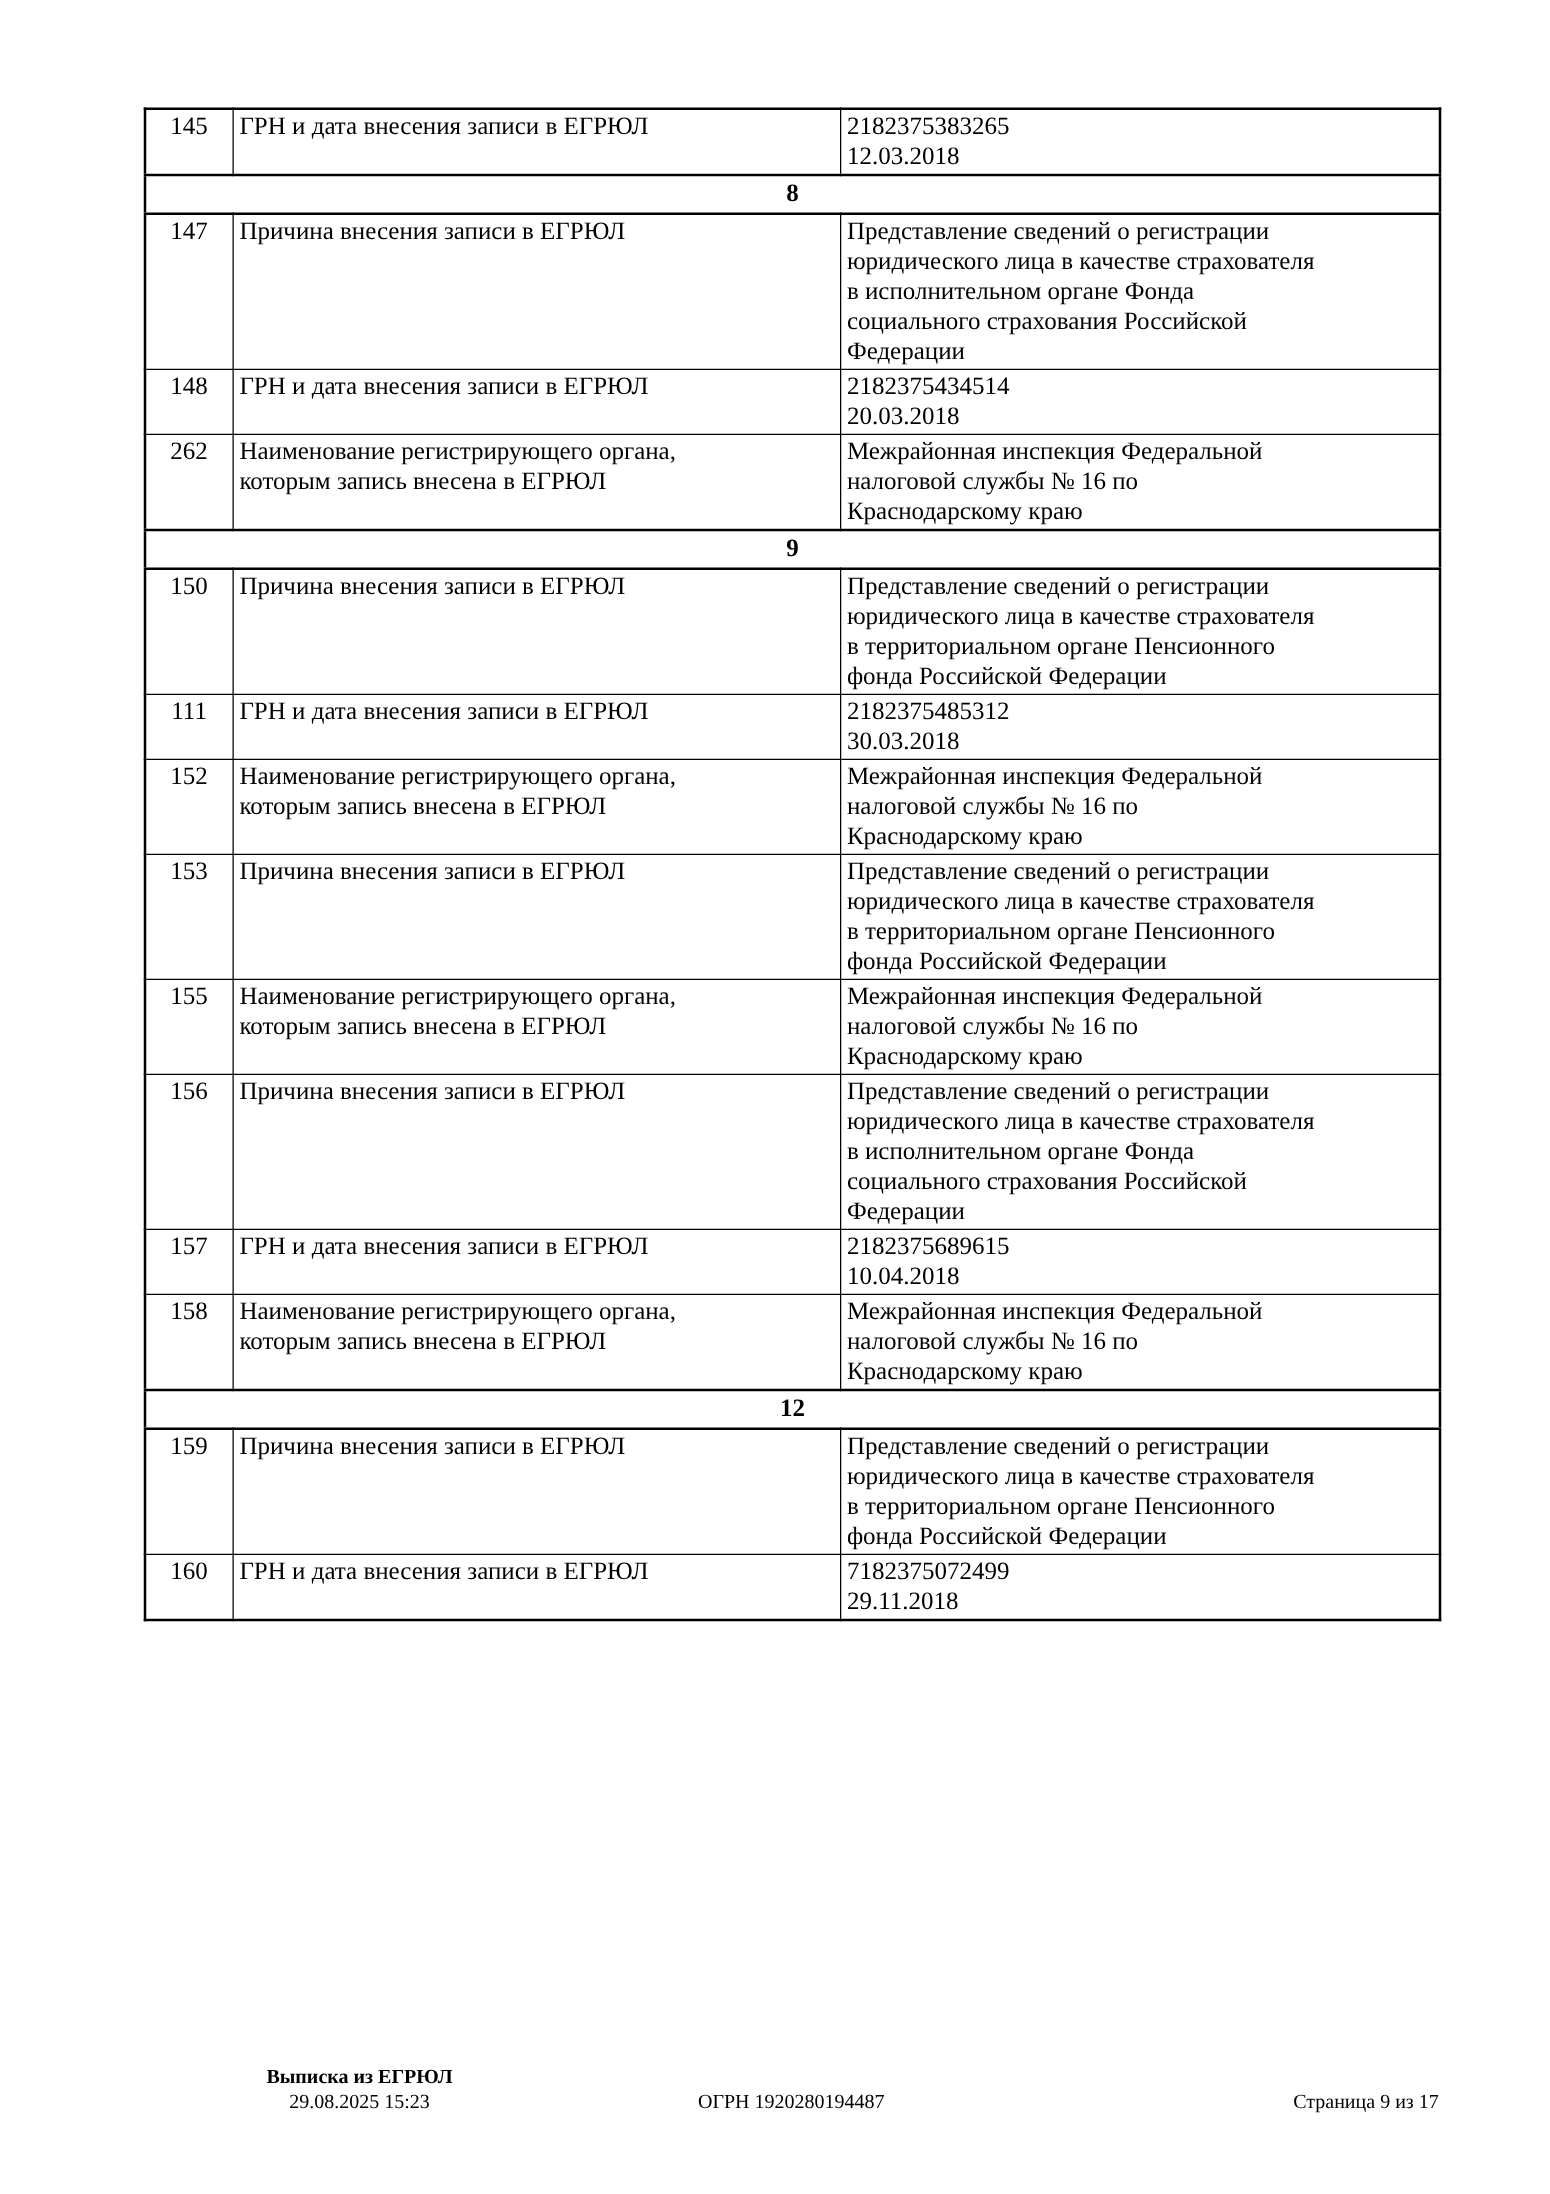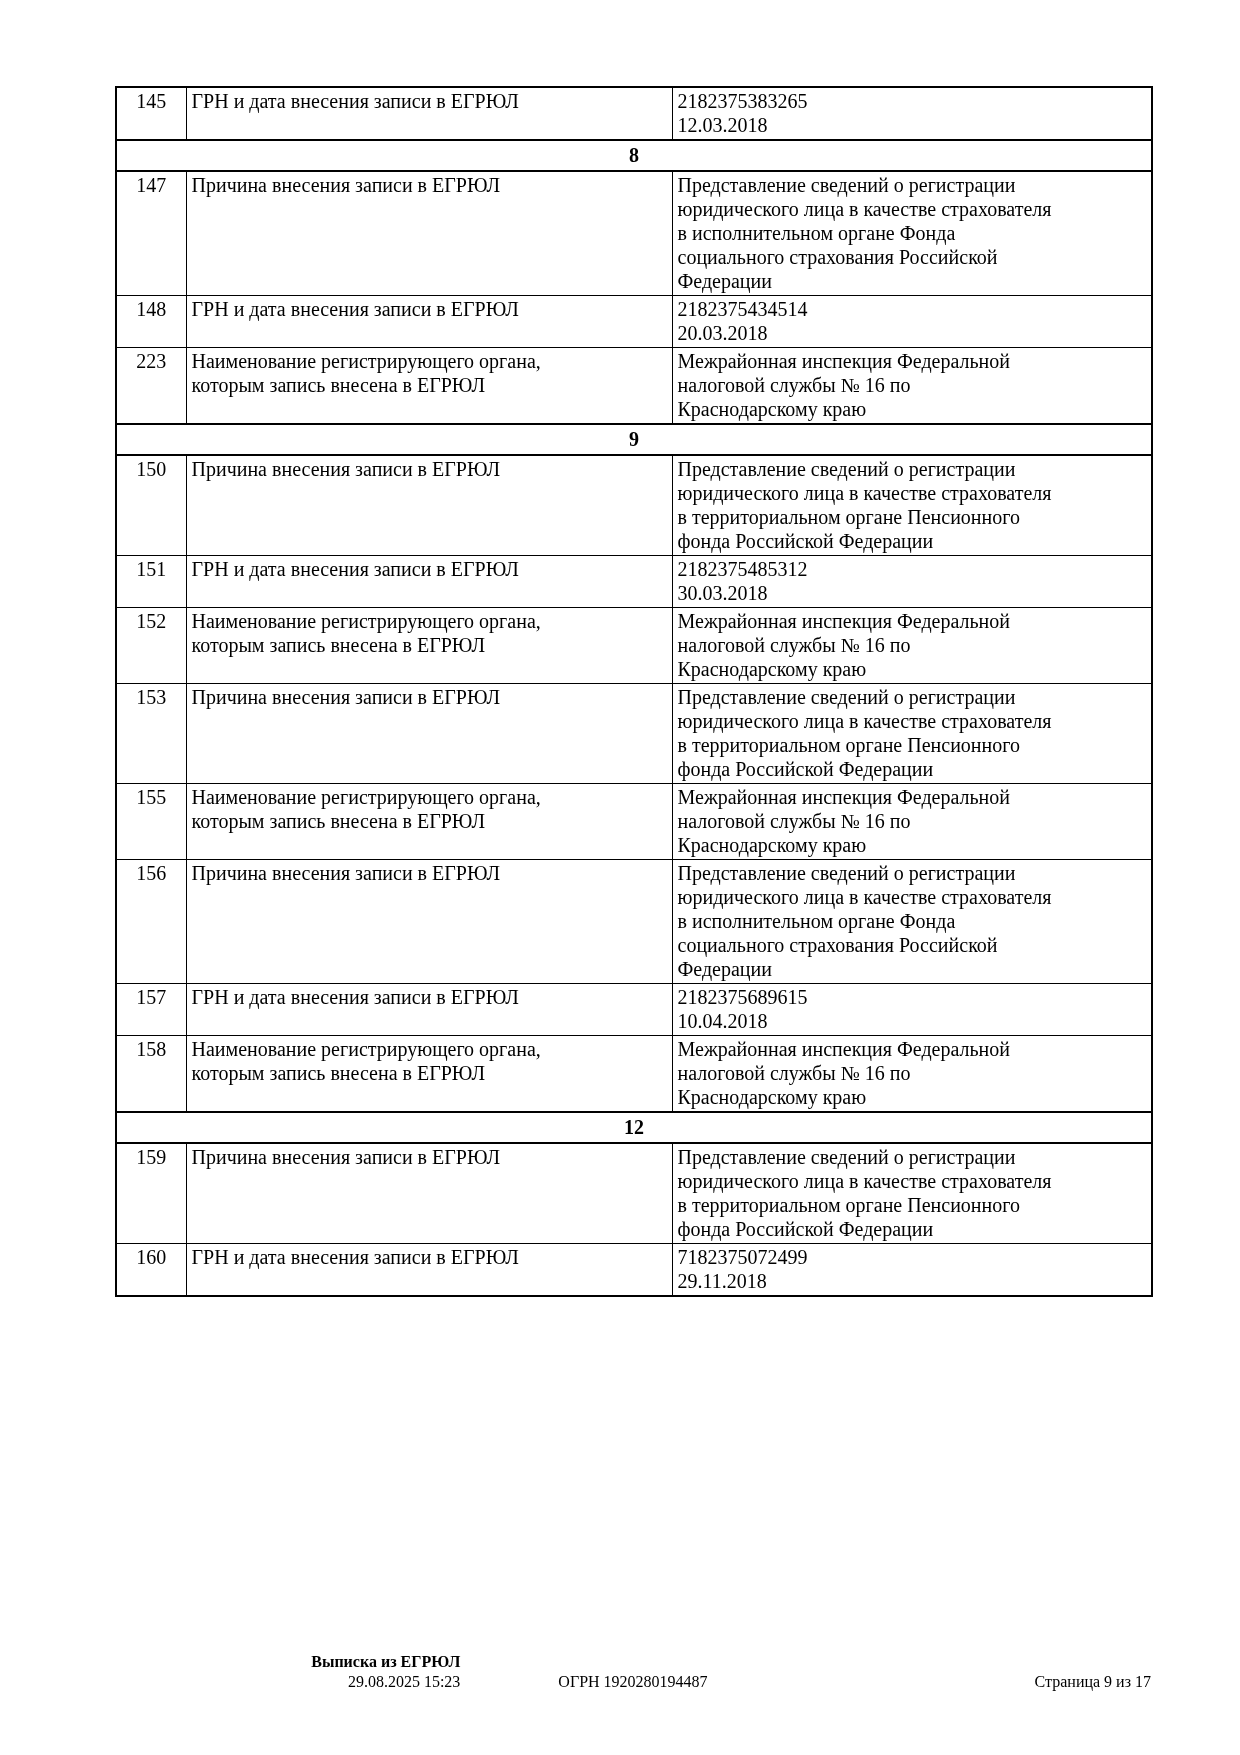--- a/index.html
+++ b/index.html
@@ -60,21 +60,21 @@
     left: 115px;
     top: 1652px;
     width: 1036px;
     display: flex;
     justify-content: space-between;
     align-items: flex-end;
     font-size: 16px;
     line-height: 20px;
   }
   .footer .left-block {
-    text-align: right;
+    text-align: center;
     flex: 1;
   }
   .footer .left-block .bold-line {
     font-weight: bold;
   }
   .footer .center-block {
     text-align: center;
     flex: 1;
   }
   .footer .right-block {
@@ -111,40 +111,40 @@
 социального страхования Российской
 Федерации</td>
         </tr>
         <tr>
           <td class="num">148</td>
           <td class="label">ГРН и дата внесения записи в ЕГРЮЛ</td>
           <td class="value">2182375434514
 20.03.2018</td>
         </tr>
         <tr>
-          <td class="num">223</td>
+          <td class="num">262</td>
           <td class="label">Наименование регистрирующего органа,
 которым запись внесена в ЕГРЮЛ</td>
           <td class="value">Межрайонная инспекция Федеральной
 налоговой службы № 16 по
 Краснодарскому краю</td>
         </tr>
         <tr class="section-row">
           <td colspan="3">9</td>
         </tr>
         <tr>
           <td class="num">150</td>
           <td class="label">Причина внесения записи в ЕГРЮЛ</td>
           <td class="value">Представление сведений о регистрации
 юридического лица в качестве страхователя
 в территориальном органе Пенсионного
 фонда Российской Федерации</td>
         </tr>
         <tr>
-          <td class="num">151</td>
+          <td class="num">111</td>
           <td class="label">ГРН и дата внесения записи в ЕГРЮЛ</td>
           <td class="value">2182375485312
 30.03.2018</td>
         </tr>
         <tr>
           <td class="num">152</td>
           <td class="label">Наименование регистрирующего органа,
 которым запись внесена в ЕГРЮЛ</td>
           <td class="value">Межрайонная инспекция Федеральной
 налоговой службы № 16 по

